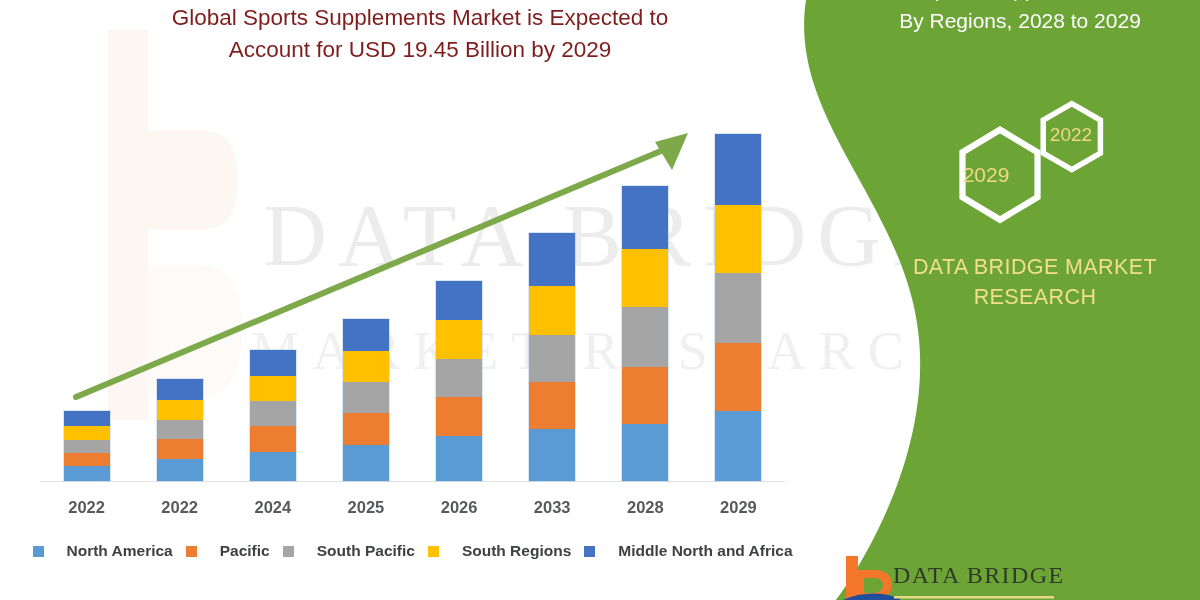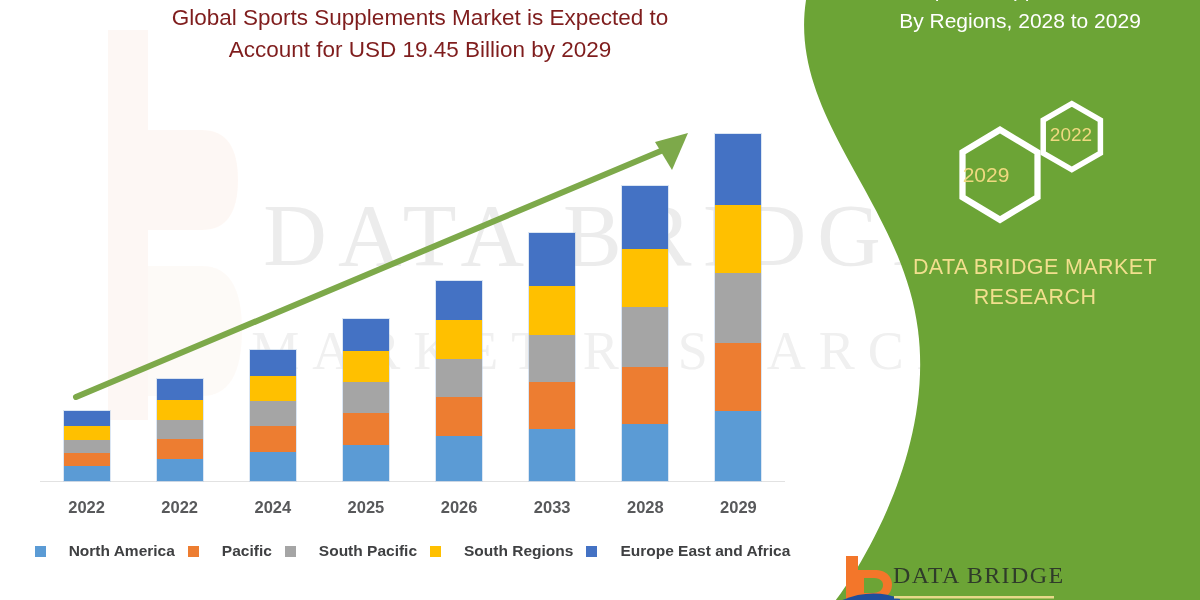--- a/index.html
+++ b/index.html
@@ -238,21 +238,21 @@
       <div class="legend-item">
         <span class="legend-swatch" style="background: rgb(165, 165, 165);"></span>
         <span class="legend-label">South Pacific</span>
       </div>
       <div class="legend-item">
         <span class="legend-swatch" style="background: rgb(255, 192, 0);"></span>
         <span class="legend-label">South Regions</span>
       </div>
       <div class="legend-item">
         <span class="legend-swatch" style="background: rgb(68, 114, 196);"></span>
-        <span class="legend-label">Europe East and Africa</span>
+        <span class="legend-label">Middle North and Africa</span>
       </div>
     </div>
 
   <svg class="green-panel" viewBox="0 0 420 600" preserveAspectRatio="none" xmlns="http://www.w3.org/2000/svg" aria-hidden="true">
     <path d="M26 0 L420 0 L420 600 L56 600 C56 600 156 470 138 330 C122 202 8 118 26 0 Z" fill="#6CA436"></path>
   </svg>
 
   <div class="panel-heading">
     <div>Global Sports Supplements Market,</div>
     <div>By Regions, 2028 to 2029</div>

